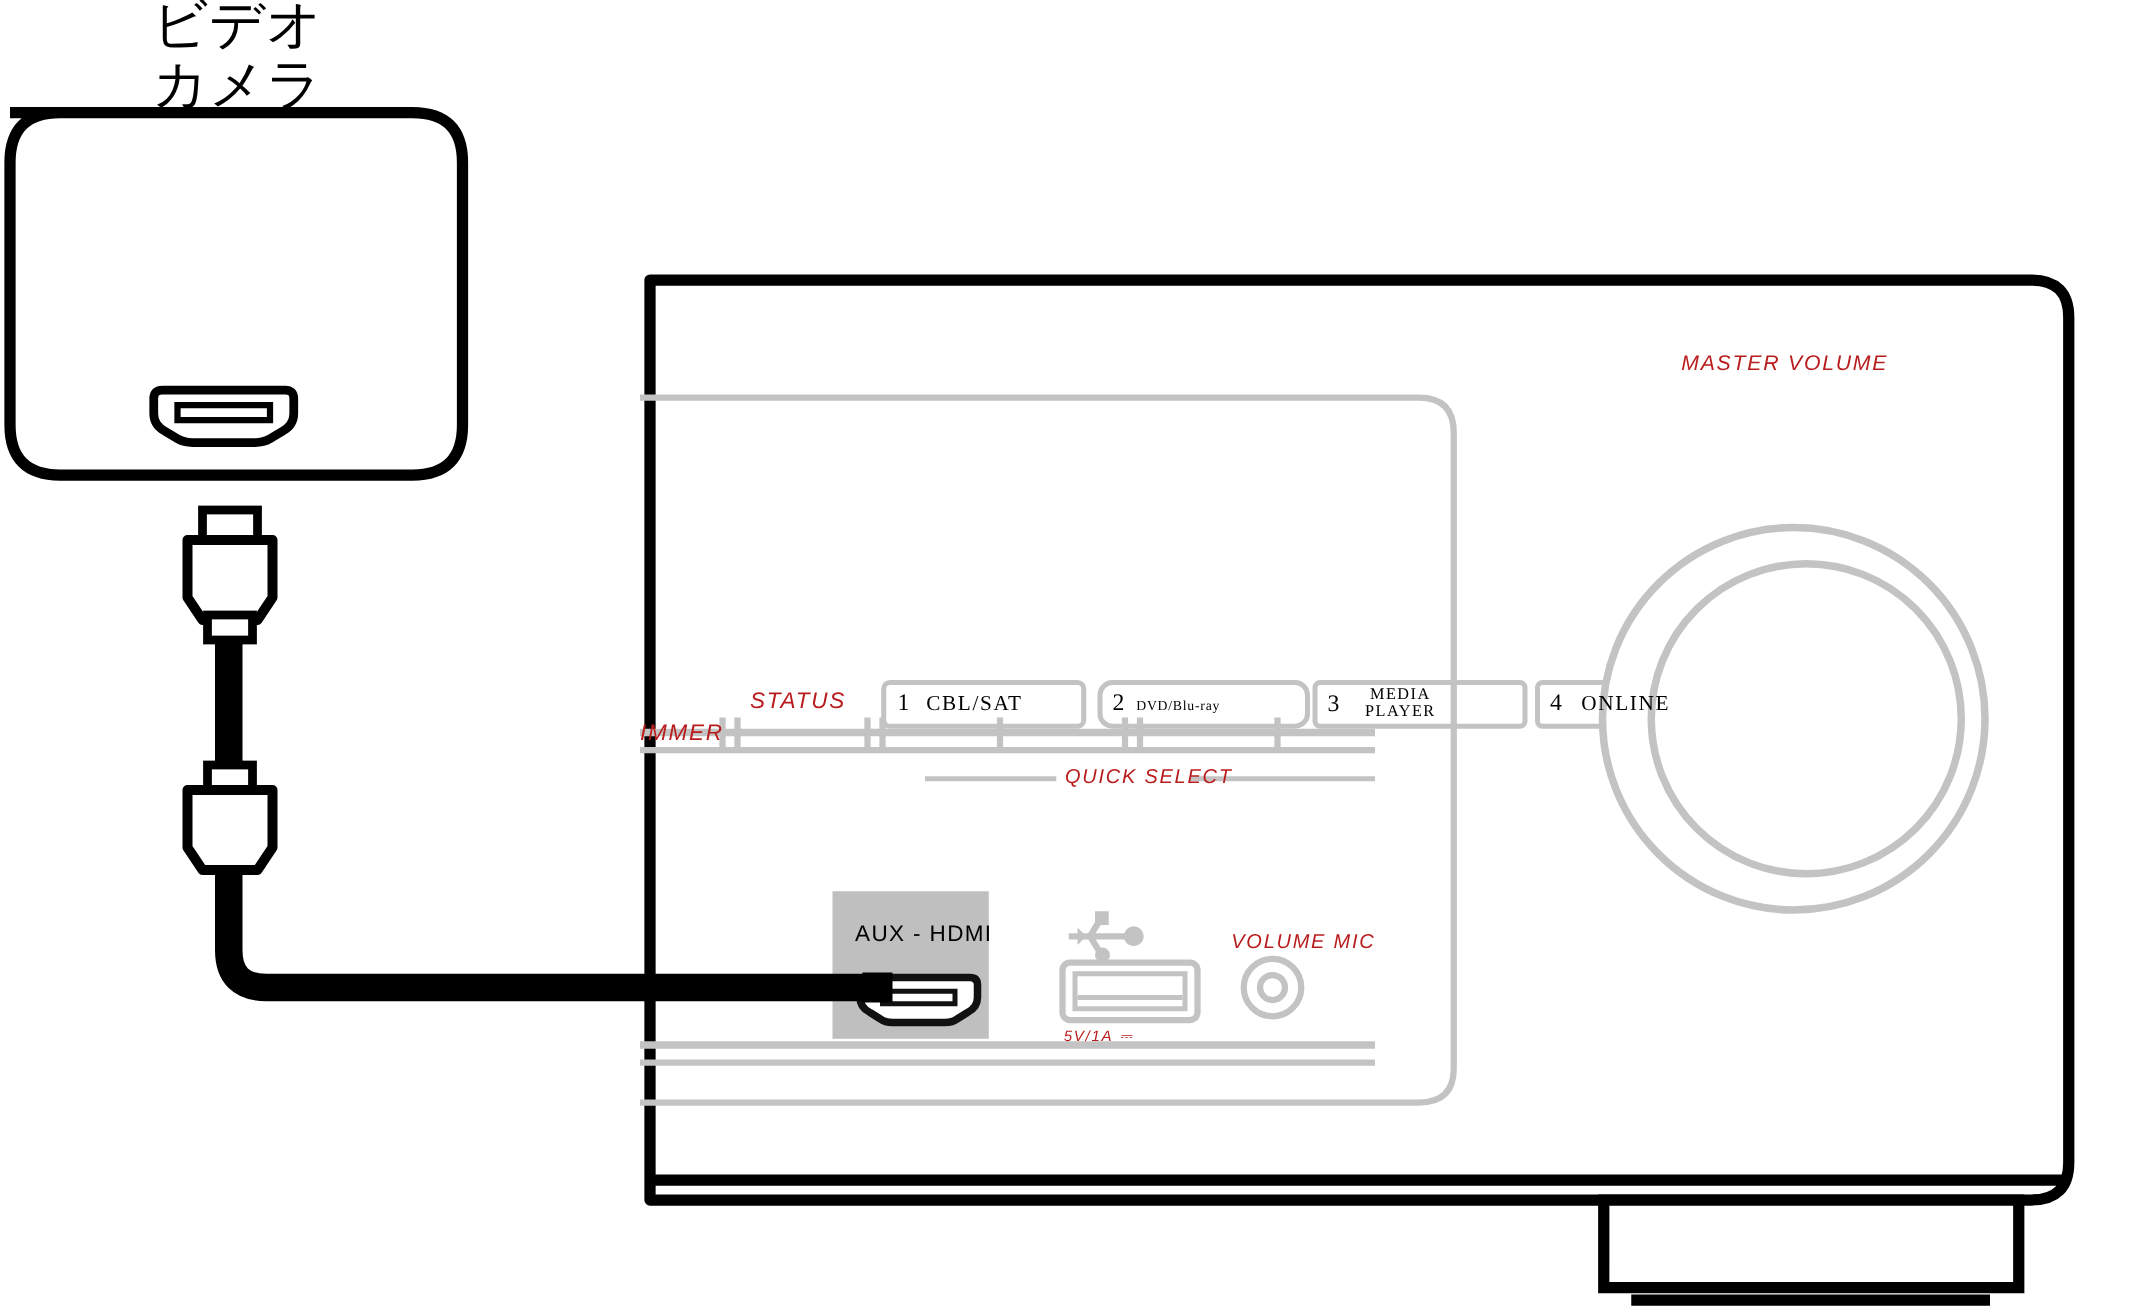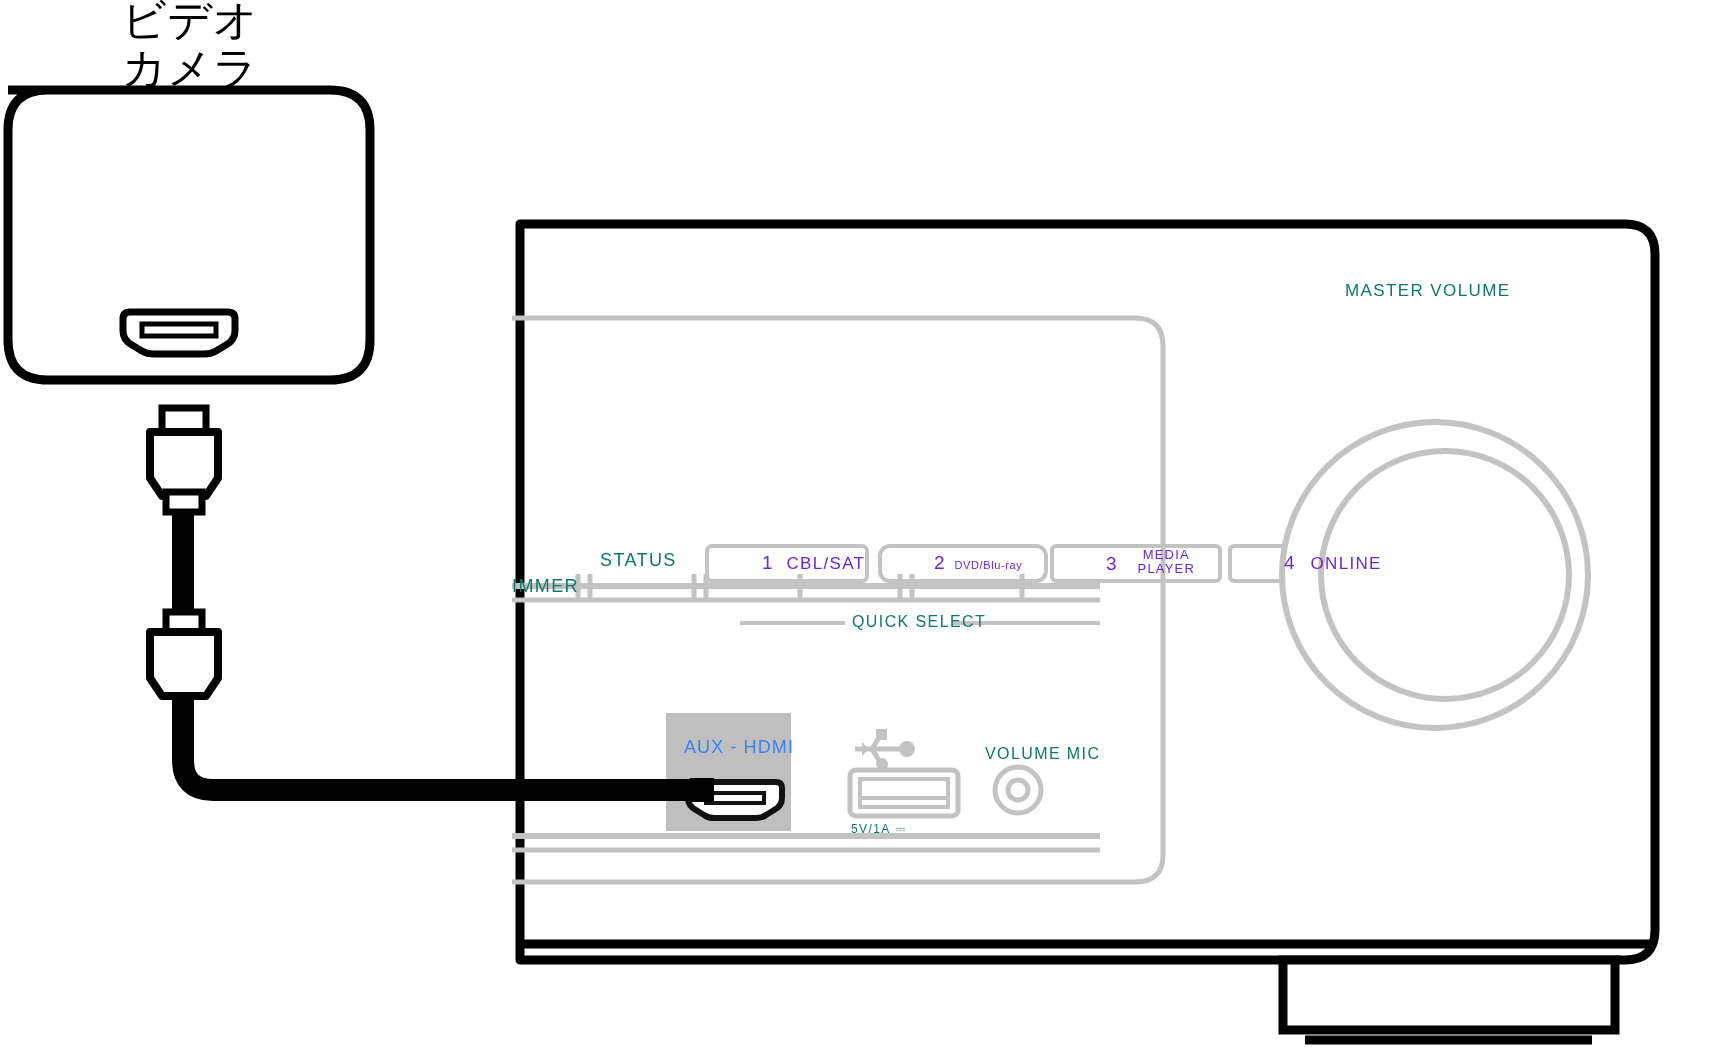--- a/index.html
+++ b/index.html
@@ -47,39 +47,39 @@
     color: #000000;
     font-size: 33px;
     line-height: 1.25;
     letter-spacing: 0.6px;
     white-space: pre-line;
     font-family: "Liberation Sans", sans-serif;
   }
   
   .panel-txt {
     position: absolute;
-    color: #0f766e;
+    color: #b91c1c;
     font-family: "Liberation Sans", sans-serif;
     white-space: nowrap;
     letter-spacing: 1.4px;
+    font-style: italic;
   }
   .aux-label {
     position: absolute;
-    color: #3b82f6;
+    color: #000000;
     font-family: "Liberation Sans", sans-serif;
     font-size: 18px;
     letter-spacing: 1.1px;
     white-space: nowrap;
   }
   .qs-btn-label {
     position: absolute;
-    color: #6d28d9;
-    font-family: Liberation Sans, sans-serif;
+    color: #000000;
+    font-family: Liberation Serif, serif;
     white-space: nowrap;
-    margin-left: 44px;
   }
   .num {
     font-size: 19px;
     letter-spacing: 0.5px;
   }
 </style>
 </head>
 <body>
 
 <div id="stage">

